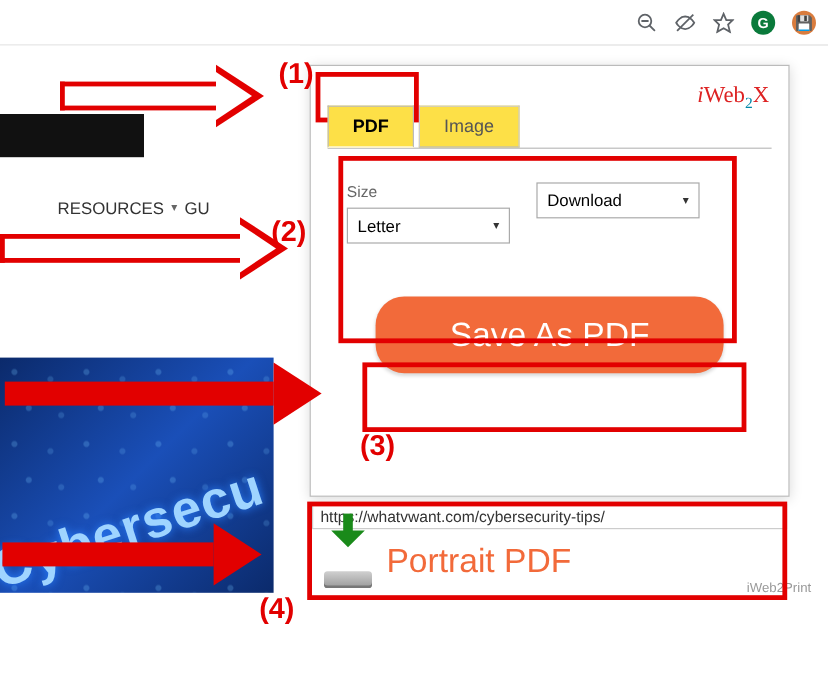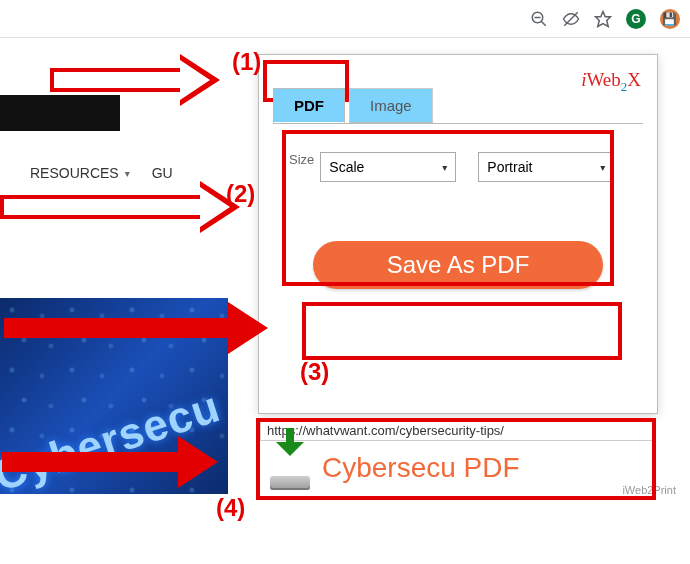--- a/index.html
+++ b/index.html
@@ -33,22 +33,22 @@
   
   .page-bg {
     position: absolute; left: 0; top: 38px;
     width: 250px; height: 526px; background: #fff;
   }
   .black-strip {
     position: absolute; left: 0; top: 95px;
     width: 120px; height: 36px; background: #111;
   }
   .resources-row {
-    position: absolute; left: 30px; top: 165px;
-    display: flex; align-items: flex-end; gap: 22px;
+    position: absolute; left: 48px; top: 165px;
+    display: flex; align-items: flex-end; gap: 6px;
     color: #333; font-size: 14px;
   }
   .resources-row span { display:flex; align-items:center; gap:6px; }
   .chev { font-size: 10px; color:#666; }
   .thumb {
     position: absolute; left: 0; top: 298px;
     width: 228px; height: 196px;
     background: linear-gradient(135deg,#0b2a6b 0%, #1a4fb8 50%, #0b2a6b 100%);
     overflow: hidden;
   }
@@ -78,59 +78,59 @@
   }
   .tabs {
     display: flex; align-items: flex-end;
     padding: 10px 14px 0 14px;
     position: relative;
   }
   .tab {
     padding: 8px 20px;
     border: 1px solid #bbb;
     border-bottom: 1px solid #fff;
-    background: #7dd3fc;
+    background: #fde047;
     font-size: 15px;
     cursor: pointer;
     margin-right: 4px;
   }
   .tab.active { font-weight: bold; position: relative; z-index: 2;}
   .tab.inactive { color:#555; border:1px solid #ccc; border-bottom-color:#bbb;margin-top:23px;}
   .brand {
     position: absolute; right: 16px; top: 14px;
     font-family: Georgia, serif; font-size: 19px;
   }
   .brand .i { color:#d22; font-style: italic; }
   .brand .w { color:#d22; }
   .brand .two { color:#0088a8; font-size:13px; vertical-align: sub; }
   .brand .x { color:#d22; }
   .panel {
     border-top: 1px solid #bbb;
     margin: 0 14px;
     padding: 28px 16px 20px 16px;
   }
   .form-row { display:flex; gap: 22px; }
-  .form-col { display:flex; flex-direction:row; gap:6px; }
+  .form-col { display:flex; flex-direction:column; gap:6px; }
   .form-col label { font-size: 13px; color:#666; }
   .select {
     width: 136px; height: 30px;
     border: 1px solid #aaa; background:#fff;
     display:flex; align-items:center; justify-content:space-between;
     padding: 0 8px; font-size: 14px; cursor:pointer;
   }
   .select .caret { font-size: 10px; color:#333; }
   .checks { margin-top: 18px; display:flex; flex-direction:column; gap:10px; }
   .chk { display:flex; align-items:center; gap:10px; font-size:14px; color:#333;}
   .chk input { width:15px; height:15px; }
   .save-btn {
-    margin: 41px auto 0 auto;
+    margin: 26px auto 0 auto;
     display:flex; align-items:center; justify-content:center;
-    width: 290px; height: 48px;
+    width: 290px; height: 64px;
     background: #f26a3a;
-    color: #fff; font-size: 24px;
+    color: #fff; font-size: 28px;
     border-radius: 24px;
     cursor: pointer;
     box-shadow: 0 2px 3px rgba(0,0,0,.15);
   }
   .url-bar {
     position:absolute; left: 260px; top: 420px;
     font-size: 13px; color: #333;
     border: 1px solid #ccc; padding: 2px 6px; background:#fff;
     width: 396px;
   }
@@ -246,44 +246,44 @@
     <div class="tab inactive">Image</div>
     <div class="brand">
       <span class="i">i</span><span class="w">Web</span><span class="two">2</span><span class="x">X</span>
     </div>
   </div>
   <div class="panel">
     <div class="form-row">
       <div class="form-col">
         <label>Size</label>
         <div class="select">
-          <span>Scale</span>
+          <span>Letter</span>
           <span class="caret">▾</span>
         </div>
       </div>
       <div class="form-col">
         <div class="select">
-          <span>Portrait</span>
+          <span>Download</span>
           <span class="caret">▾</span>
         </div>
       </div>
     </div>
     <div class="checks">
     </div>
     <div class="save-btn">Save As PDF</div>
   </div>
 </div>
 
 <div class="url-bar">https://whatvwant.com/cybersecurity-tips/</div>
 <div class="download-row">
   <div class="dl-icon">
     <div class="arrow-dl"></div>
     <div class="disk"></div>
   </div>
-  <div class="dl-text">Cybersecu PDF</div>
+  <div class="dl-text">Portrait PDF</div>
 </div>
 <div class="watermark">iWeb2Print</div>
 
 <div class="ann redbox" style="left:263px; top:60px; width:86px; height:42px;"></div>
 <div class="num" style="left:232px; top:48px;">(1)</div>
 
 <div class="ann arrow-body" style="left:50px; top:68px; width:130px; height:24px;"></div>
 <div class="ann arrow-head rt rt-outline" style="left:180px; top:54px;"></div>
 
 <div class="ann redbox" style="left:282px; top:130px; width:332px; height:156px;"></div>

